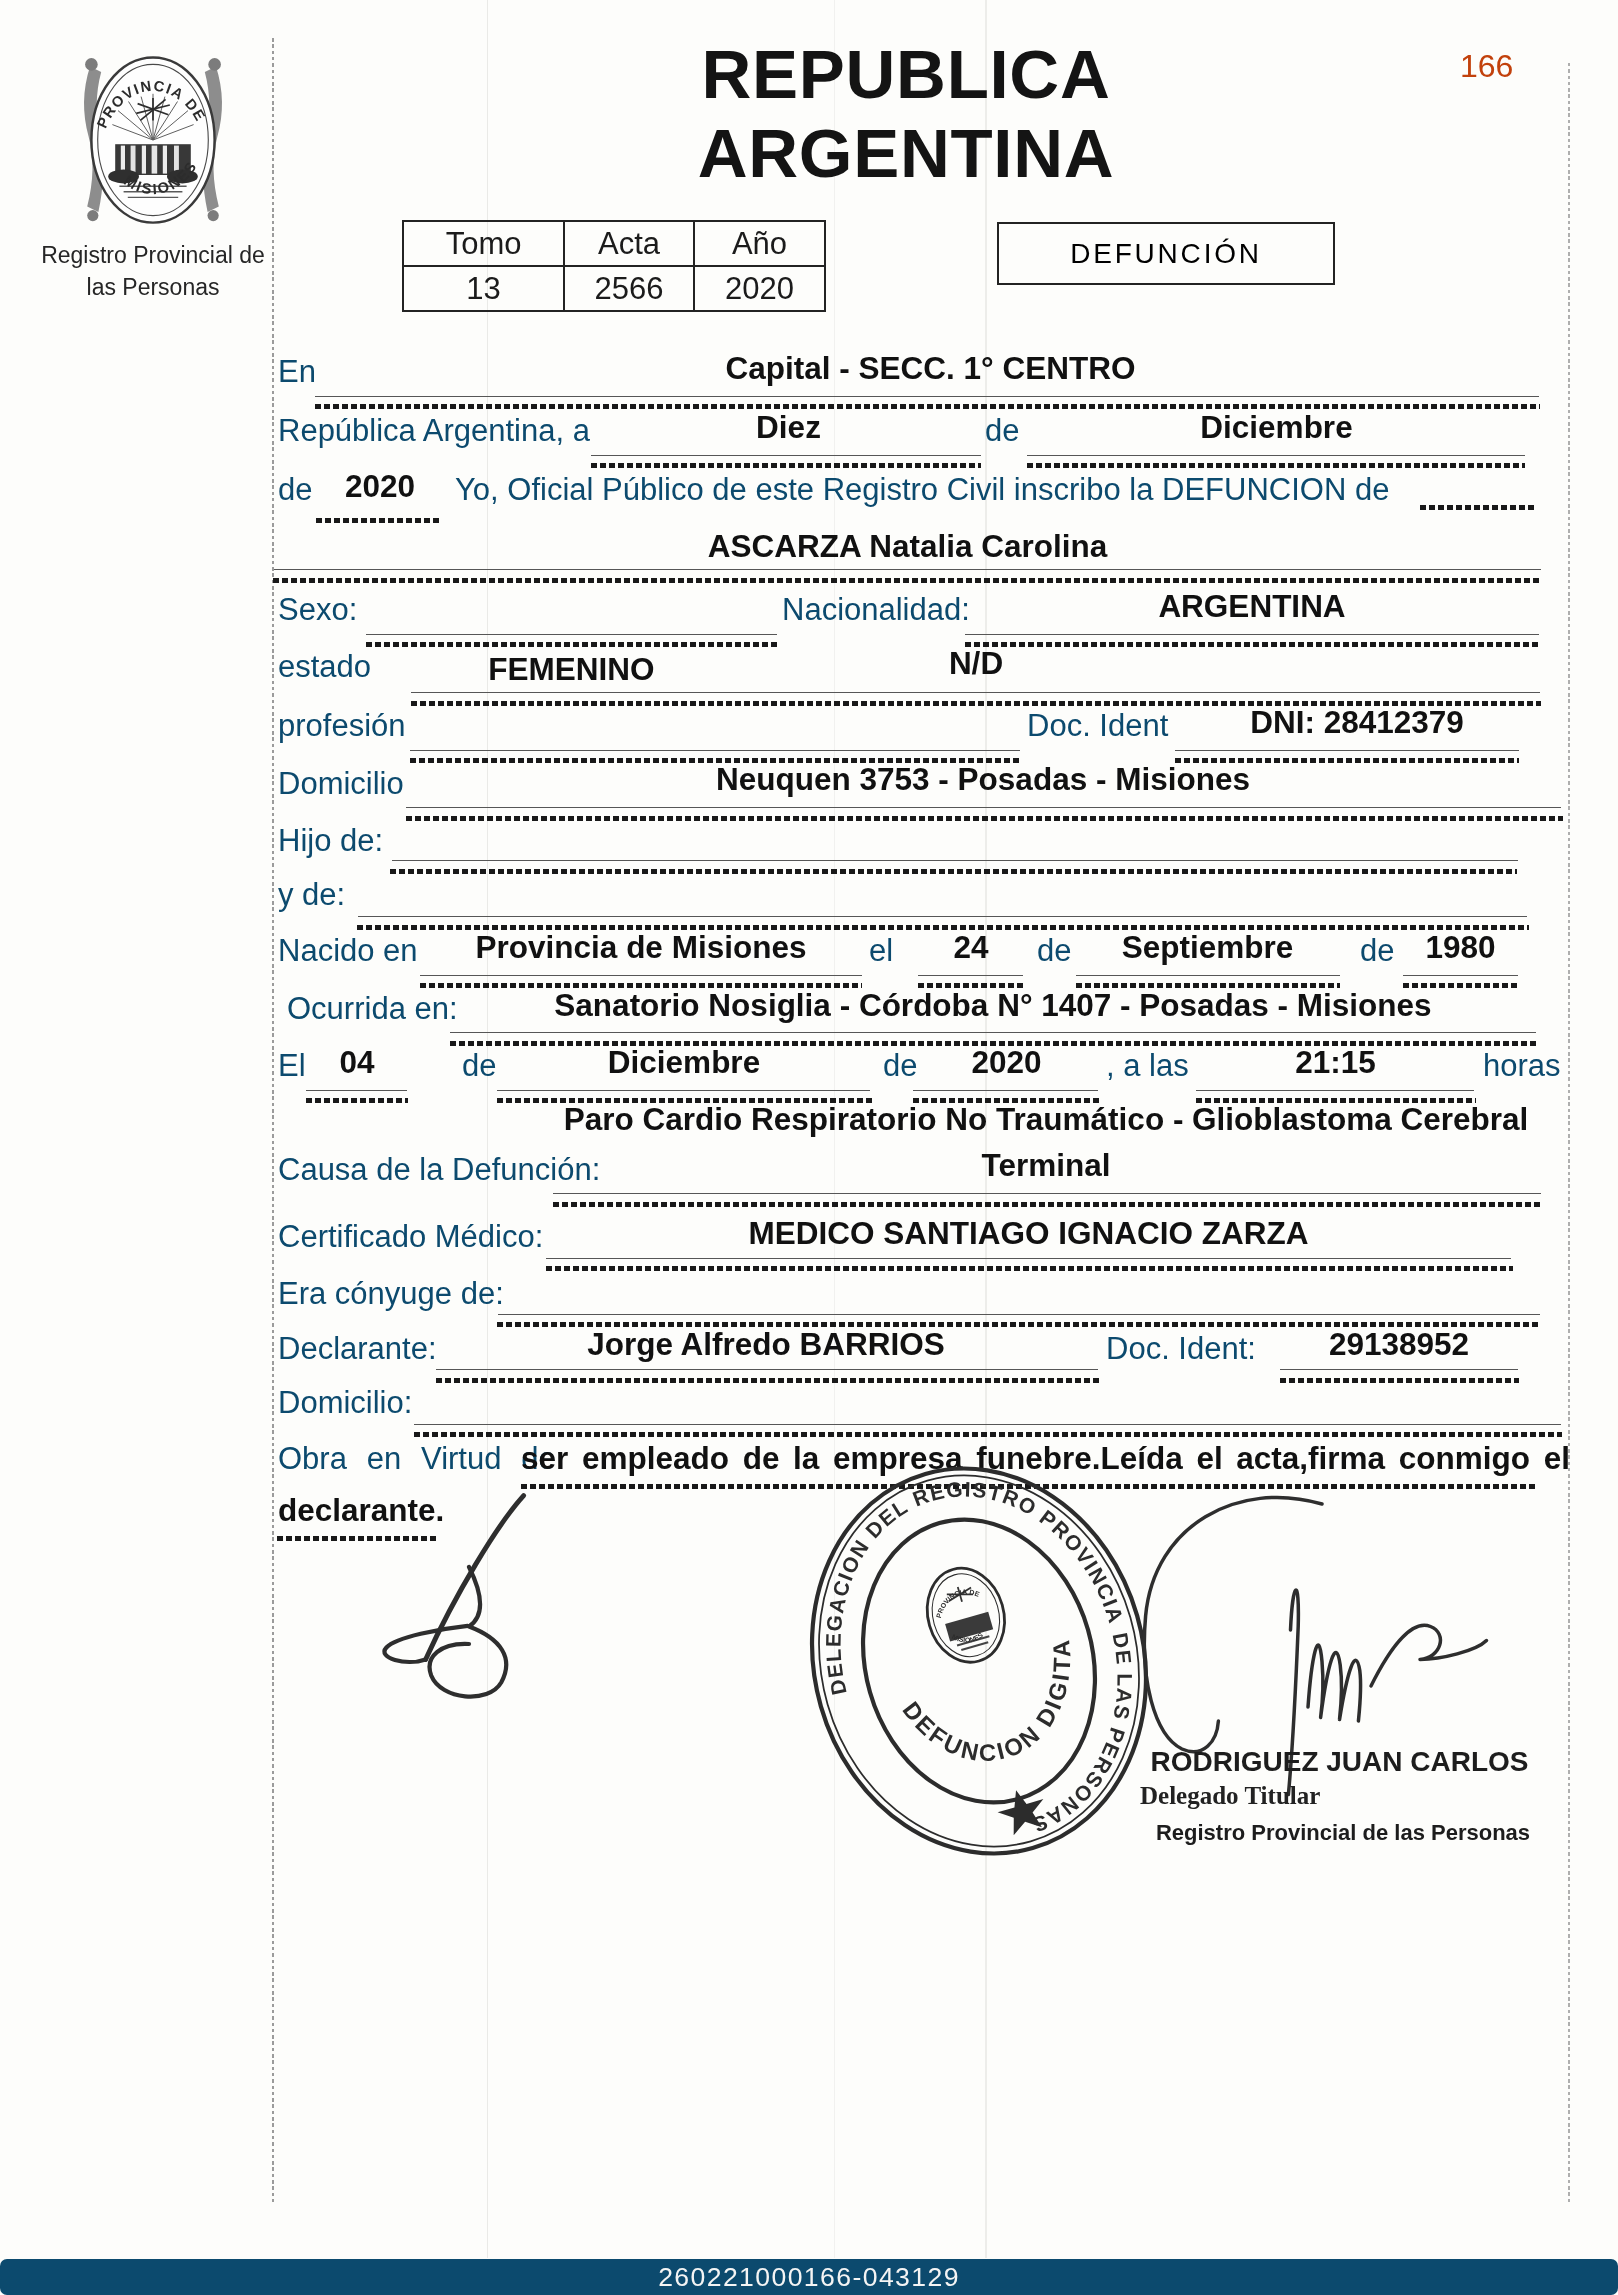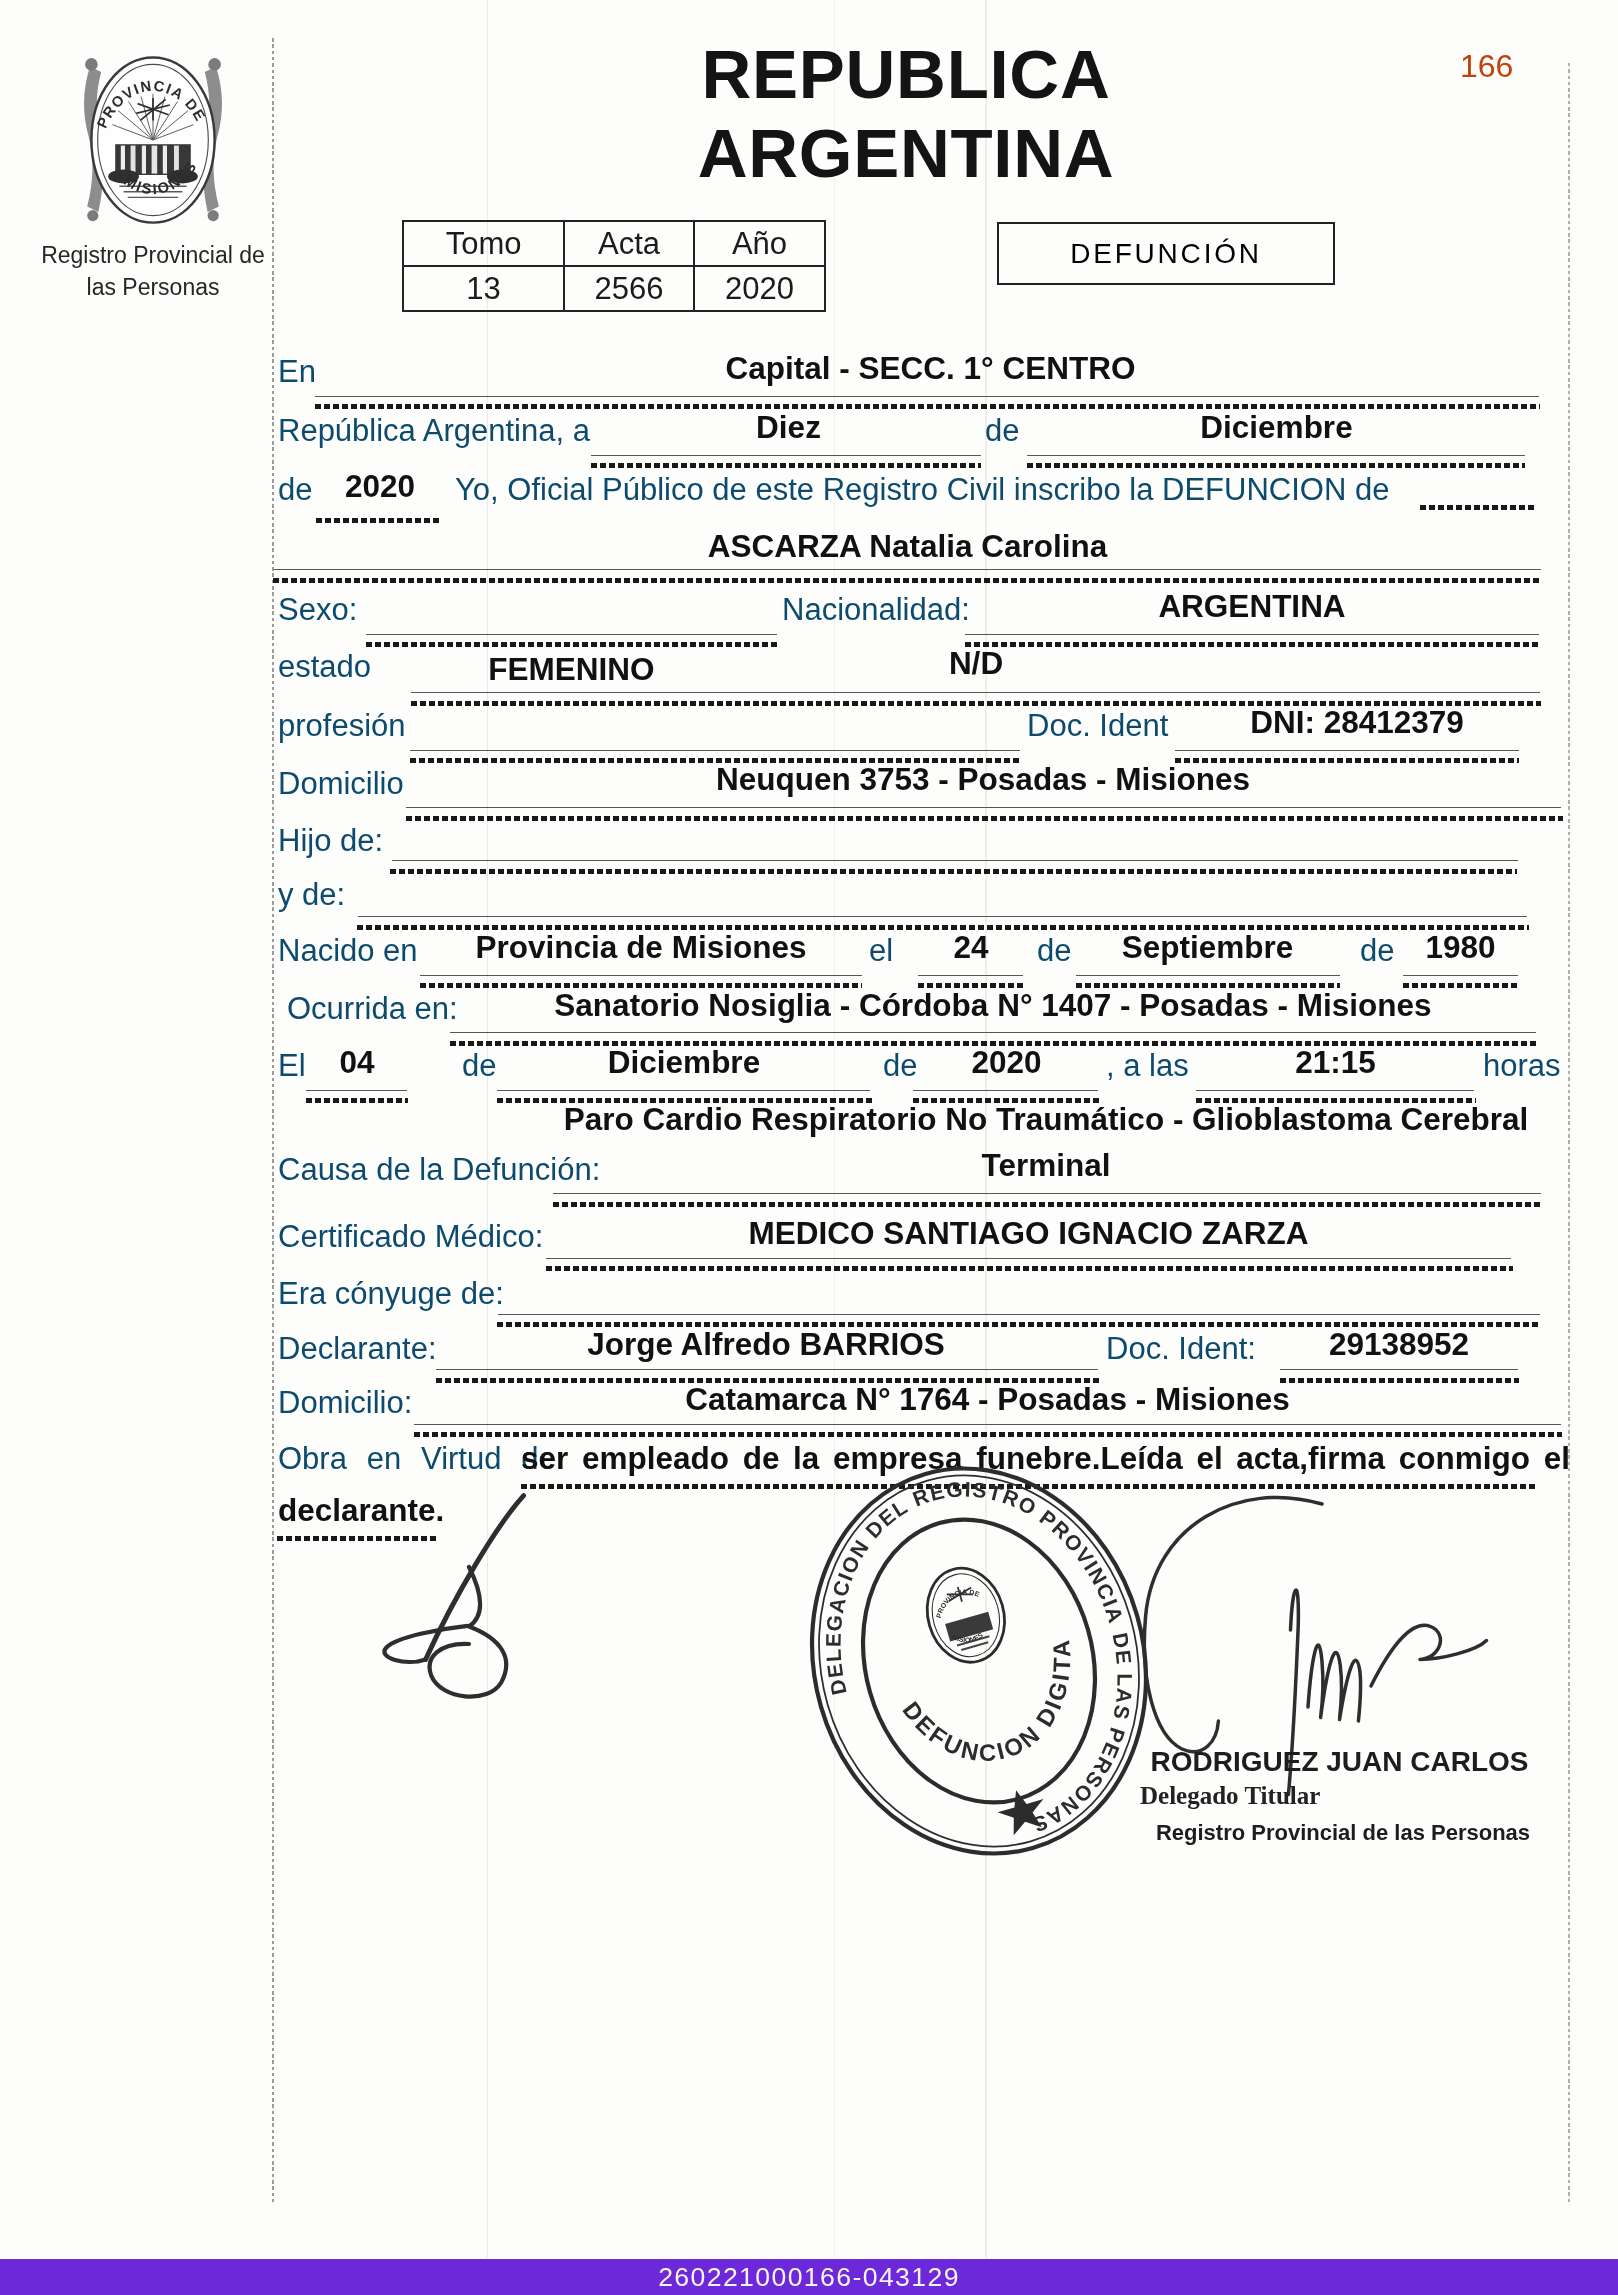--- a/index.html
+++ b/index.html
@@ -13,21 +13,21 @@
   .dots{height:4.9px;background-image:repeating-linear-gradient(90deg,#191919 0 5.6px,transparent 5.6px 9px);}
   .vline-dotted{width:2.1px;background-image:repeating-linear-gradient(180deg,#9b9b9b 0 3.5px,transparent 3.5px 6.3px);}
   .crease{background:#e3e3e0;}
   .title{font-weight:bold;font-size:69px;letter-spacing:0.7px;color:#141414;}
   .regtable{border-collapse:collapse;}
   .regtable td{border:2.1px solid #232323;text-align:center;font-size:31px;height:43px;padding:0;}
   .regtable{border:2.8px solid #232323;}
   .defbox{border:2.8px solid #232323;font-size:28px;letter-spacing:2.8px;text-align:center;line-height:59px;color:#000000;}
   .pageno{font-size:32px;color:#c2410c;}
   .caption{font-size:23px;line-height:1.4;text-align:center;color:#262626;}
-  .footerbar{background:#6d28d9;}
+  .footerbar{background:#0c4a6e;border-radius:7px;}
   .footertext{color:#f4f4f4;font-size:26.6px;letter-spacing:1.4px;text-align:center;line-height:36px;}
   .sig-stroke{fill:none;stroke:#2e2e2e;stroke-linecap:round;stroke-linejoin:round;}
   .stamp-stroke{fill:none;stroke:#2c2c2c;}
   .stamp-text{font-family:"Liberation Sans",sans-serif;font-weight:bold;fill:#2c2c2c;}
   .signame{font-size:28px;font-weight:bold;color:#1d1d1d;text-align:center;white-space:nowrap;}
   .sigrole{font-family:"Liberation Serif",serif;font-size:25px;font-weight:bold;color:#222;white-space:nowrap;}
   .sigorg{font-size:22px;font-weight:bold;color:#1d1d1d;text-align:center;white-space:nowrap;}
 </style>
 </head>
 <body>
@@ -230,21 +230,20 @@
   <div class="abs lbl" style="left:278px;top:1332px;">Declarante:</div>
   <div class="abs val center" style="left:448px;top:1327px;width:636px;">Jorge Alfredo BARRIOS</div>
   <div class="abs lbl" style="left:1106px;top:1332px;">Doc. Ident:</div>
   <div class="abs val center" style="left:1280px;top:1327px;width:238px;">29138952</div>
   <div class="abs thin" style="left:436px;top:1369px;width:662px;"></div>
   <div class="abs dots" style="left:436px;top:1378px;width:663px;"></div>
   <div class="abs thin" style="left:1280px;top:1369px;width:238px;"></div>
   <div class="abs dots" style="left:1280px;top:1378px;width:239px;"></div>
 
   <div class="abs lbl" style="left:278px;top:1386px;">Domicilio:</div>
-  <div class="abs val center" style="left:414px;top:1382px;width:1147px;">Catamarca N° 1764 - Posadas - Misiones</div>
   <div class="abs thin" style="left:414px;top:1424px;width:1147px;"></div>
   <div class="abs dots" style="left:414px;top:1432px;width:1148px;"></div>
 
   <div class="abs lbl" style="left:278px;top:1442px;word-spacing:11.2px;">Obra en Virtud de</div>
   <div class="abs val" style="left:521px;top:1441px;word-spacing:4.9px;">ser empleado de la empresa funebre.Leída el acta,firma conmigo el</div>
   <div class="abs dots" style="left:521px;top:1484px;width:1016px;"></div>
   <div class="abs val" style="left:278px;top:1493px;">declarante.</div>
   <div class="abs dots" style="left:277px;top:1536px;width:162px;"></div>
 
   <svg class="abs" style="left:364px;top:1483px;" width="182" height="224" viewBox="0 0 260 320">

